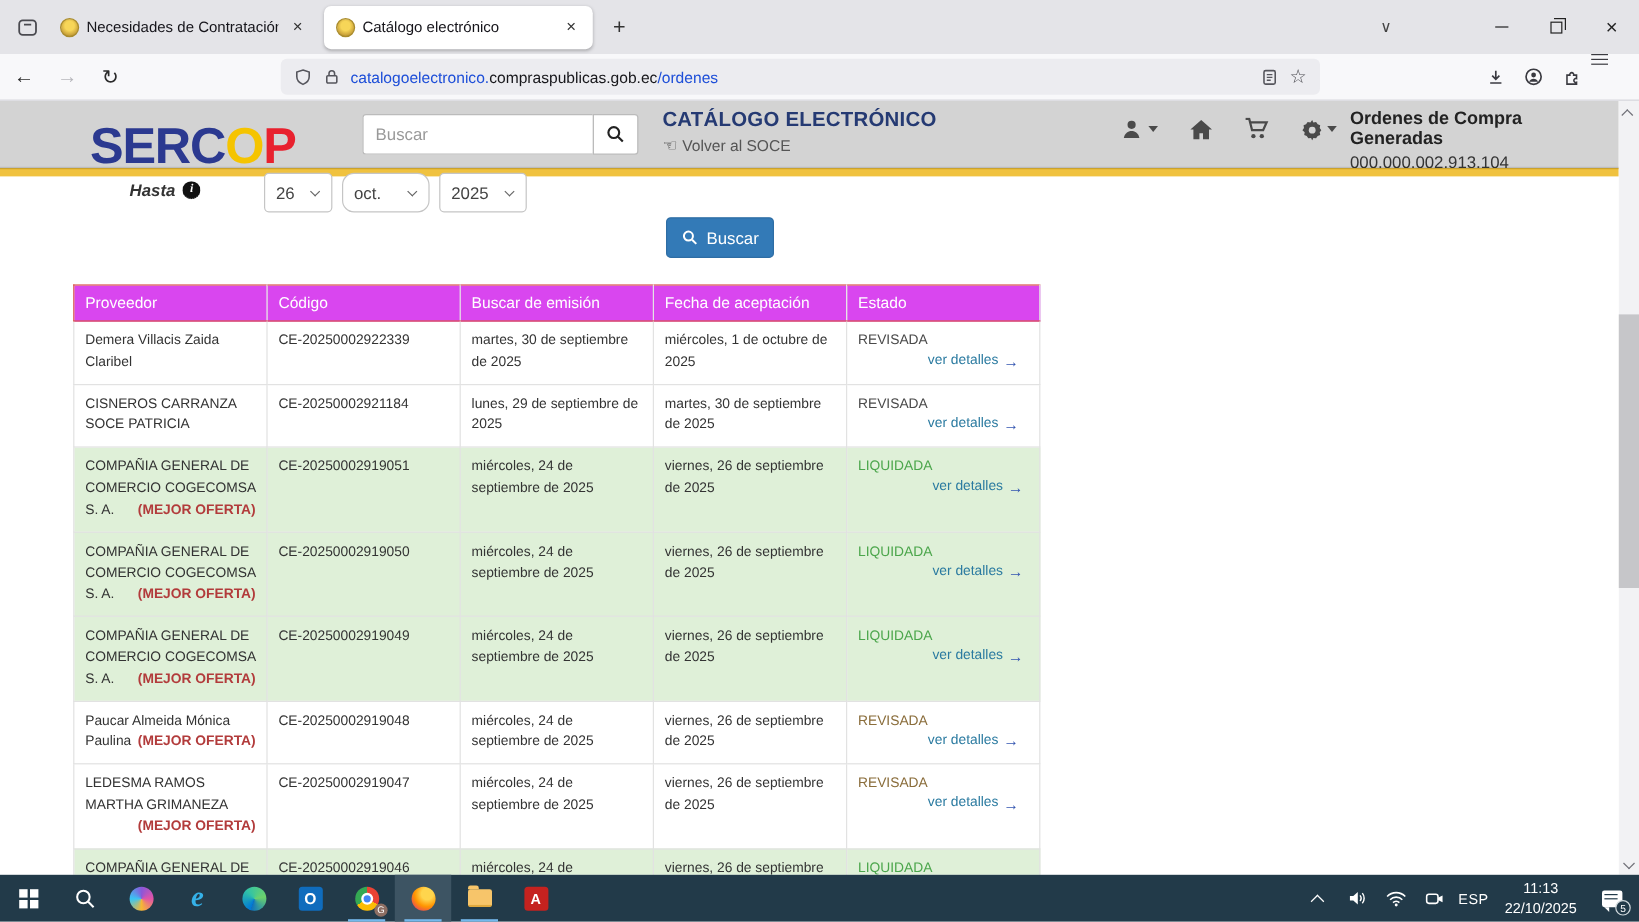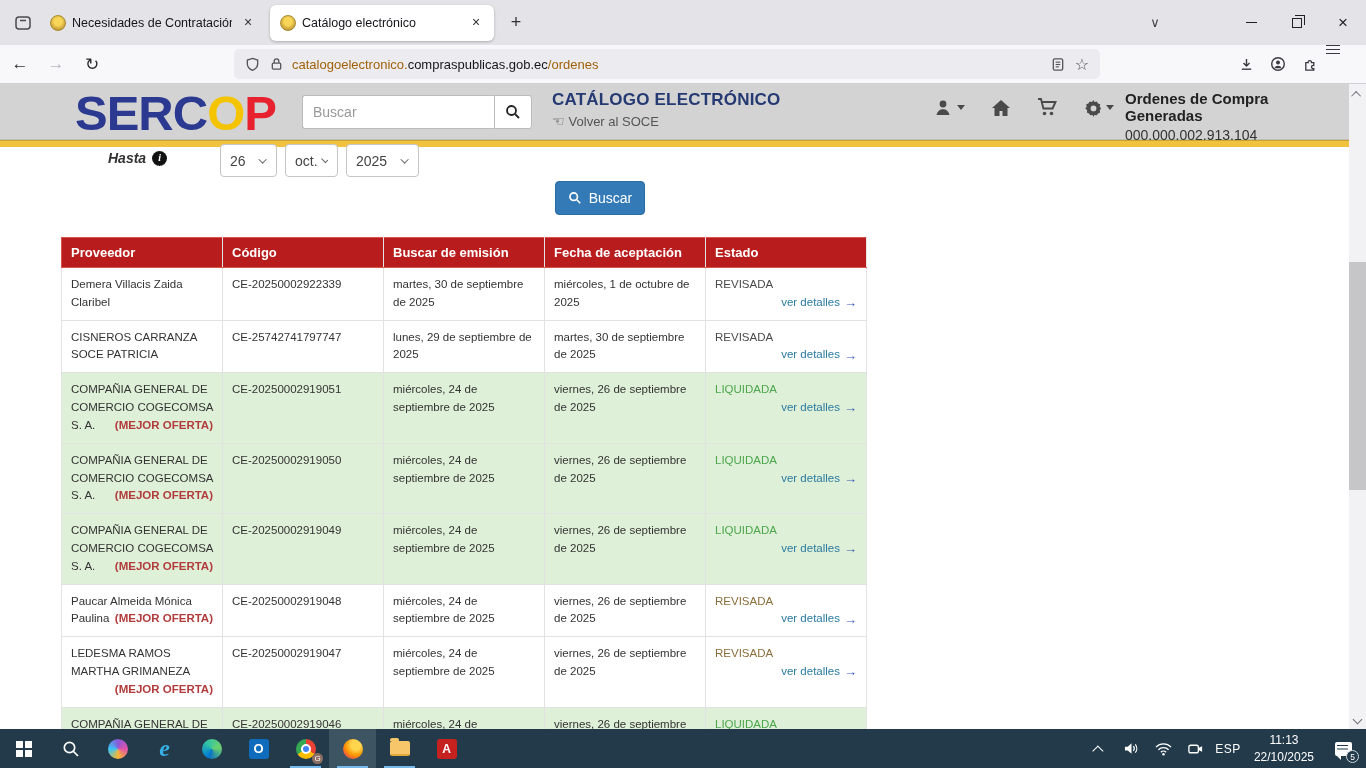--- a/index.html
+++ b/index.html
@@ -36,21 +36,21 @@
   
   .navbar { position:absolute; top:45px; left:0; right:0; height:39px; background:#f8f8fa;
     border-bottom:1px solid #d0d0d6; display:flex; align-items:center; }
   .navbtn { width:32px; height:30px; margin-left:4px; border-radius:5px; display:flex;
     align-items:center; justify-content:center; font-size:17px; color:#2b2b2b; }
   .navbtn.disabled { color:#b7b7bc; }
   .urlbar { height:30px; width:866px; margin-left:126px; background:#ececf0; border-radius:5px;
     display:flex; align-items:center; padding:0 6px; }
   .urlbar .icn { margin:0 5px; display:flex; align-items:center; }
   .urltext { font-size:13px; margin-left:4px; flex:1; white-space:nowrap; overflow:hidden; }
-  .urltext .dim { color:#a16207; }
+  .urltext .dim { color:#1d4ed8; }
   .urltext .dom { color:#17171b; }
   .urlbar .right { margin-left:auto; display:flex; align-items:center; }
   .toolicons { display:flex; align-items:center; margin-left:auto; margin-right:8px; }
   .toolbtn { width:32px; height:30px; display:flex; align-items:center; justify-content:center;
     color:#3a3a40; }
   .star-glyph { font-size:16px; color:#4a4a50; }
   .burger { display:block; }
   .burger i, .burger i:before, .burger i:after { content:""; display:block; width:14px; height:0;
     border-top:1.6px solid #3a3a40; }
   .burger i { position:relative; }
@@ -66,21 +66,21 @@
     border-top:1.6px solid #707078; }
   .vscroll .up { top:2px; } .vscroll .up span { transform:rotate(45deg) translateY(2px); }
   .vscroll .down { bottom:2px; } .vscroll .down span { transform:rotate(225deg); }
   .vscroll .thumb { position:absolute; left:0; top:178px; width:17px; height:228px; background:#c6c6c9; }
 
   .site-header { position:absolute; top:0; left:0; width:100%; height:56px; background:#d3d3d3;
     border-bottom:1px solid #bdbdbd; }
   .gold-bar { position:absolute; top:56px; left:0; width:100%; height:7px; background:#f0c23f;
     border-top:1px solid #caa22c; }
 
-  .logo { position:absolute; left:75px; top:1px; font-size:49px; font-weight:bold;
+  .logo { position:absolute; left:75px; top:14px; font-size:42px; font-weight:bold;
     letter-spacing:-1px; font-family:"Liberation Sans",sans-serif; }
   .logo .ser, .logo .c { color:#2b3990; }
   .logo .o { color:#f5c400; position:relative; }
   .logo .p { color:#e8212e; }
 
   .hsearch { position:absolute; left:302px; top:11px; display:flex; }
   .hsearch input { width:192px; height:34px; border:1px solid #bbb; border-right:none;
     border-radius:3px 0 0 3px; padding:0 10px; font-size:14px; color:#333; background:#fff; outline:none; }
   .hsearch input::placeholder { color:#999; }
   .hsearch button { width:38px; height:34px; background:#fff; border:1px solid #bbb;
@@ -103,37 +103,37 @@
   
   .filter-label { position:absolute; left:108px; top:66px; font-size:14px; font-weight:bold;
     color:#333; display:flex; align-items:center; gap:6px;font-style:italic; }
   .info-badge { width:15px; height:15px; border-radius:50%; background:#111; color:#fff;
     font-size:10px; font-weight:bold; display:inline-flex; align-items:center; justify-content:center;
     font-family:"Liberation Serif",serif; border-bottom:1px dotted #666; }
   .selects { position:absolute; left:220px; top:60px; display:flex; gap:8px; }
   .fselect { height:33px; background:#fff; border:1px solid #c5c5c5; border-radius:4px;
     display:flex; align-items:center; justify-content:space-between; padding:0 9px;
     font-size:14px; color:#444; }
-  .fselect.day { width:57px; } .fselect.month { width:53px; } .fselect.year { width:73px; }
+  .fselect.day { width:57px; } .fselect.month { width:73px;border-radius:10px; } .fselect.year { width:73px; }
   .sel-chev { width:6px; height:6px; border-left:1.6px solid #666; border-bottom:1.6px solid #666;
     transform:rotate(-45deg) translateY(-2px); margin-left:6px; }
 
   .buscar-btn { position:absolute; left:555px; top:97px; width:90px; height:34px; background:#337ab7;
     border:1px solid #2e6da4; border-radius:4px; color:#fff; font-size:14px; display:flex;
     align-items:center; justify-content:center; gap:7px; }
 
   
   .orders-table { position:absolute; left:61px; top:153px; width:806px; border-collapse:collapse;
     table-layout:fixed; font-size:11.5px; color:#333; }
-  .orders-table th { background:#b91c1c; color:#fff; font-size:13px; font-weight:bold;
+  .orders-table th { background:#d946ef; color:#fff; font-size:13px; font-weight:normal;
     text-align:left; padding:7px 9px; border:1px solid #d9534f; border-right:1px solid #e4e4e4; }
   .orders-table td { border:1px solid #e2e2e2; padding:8px 9px; vertical-align:top; line-height:1.55; }
   .orders-table tr.row-green td { background:#dff0d8; }
   .best-offer { color:#b23b3b; font-weight:bold; float:right; }
-  .status-cell { display:flex; flex-direction:column; min-height:34px; }
+  .status-cell { display:flex; flex-direction:row; min-height:34px; }
   .status-dark { color:#4a4a4a; }
   .status-green { color:#4ca64c; }
   .status-brown { color:#8a6d3b; }
   .detail-link { margin-top:auto; align-self:flex-end; color:#2a7aa0; display:flex;
     align-items:center; gap:4px; cursor:pointer; }
   .detail-arrow { color:#3355b0; font-weight:bold; font-size:13px; line-height:1; }
 
   
   .taskbar { position:absolute; top:729px; left:0; right:0; height:39px; background:#223a49;
     display:flex; align-items:stretch; color:#fff; }
@@ -387,21 +387,21 @@
           </span>
         </div>
       </td>
     </tr>
 
     <tr>
       <td>
         <span>CISNEROS CARRANZA SOCE PATRICIA</span>
         
       </td>
-      <td>CE-25742741797747</td>
+      <td>CE-20250002921184</td>
       <td>lunes, 29 de septiembre de 2025</td>
       <td>martes, 30 de septiembre de 2025</td>
       <td>
         <div class="status-cell">
           <span class="status-dark">REVISADA</span>
           <span class="detail-link">
             <span>ver detalles</span>
             <span class="detail-arrow">→</span>
           </span>
         </div>

